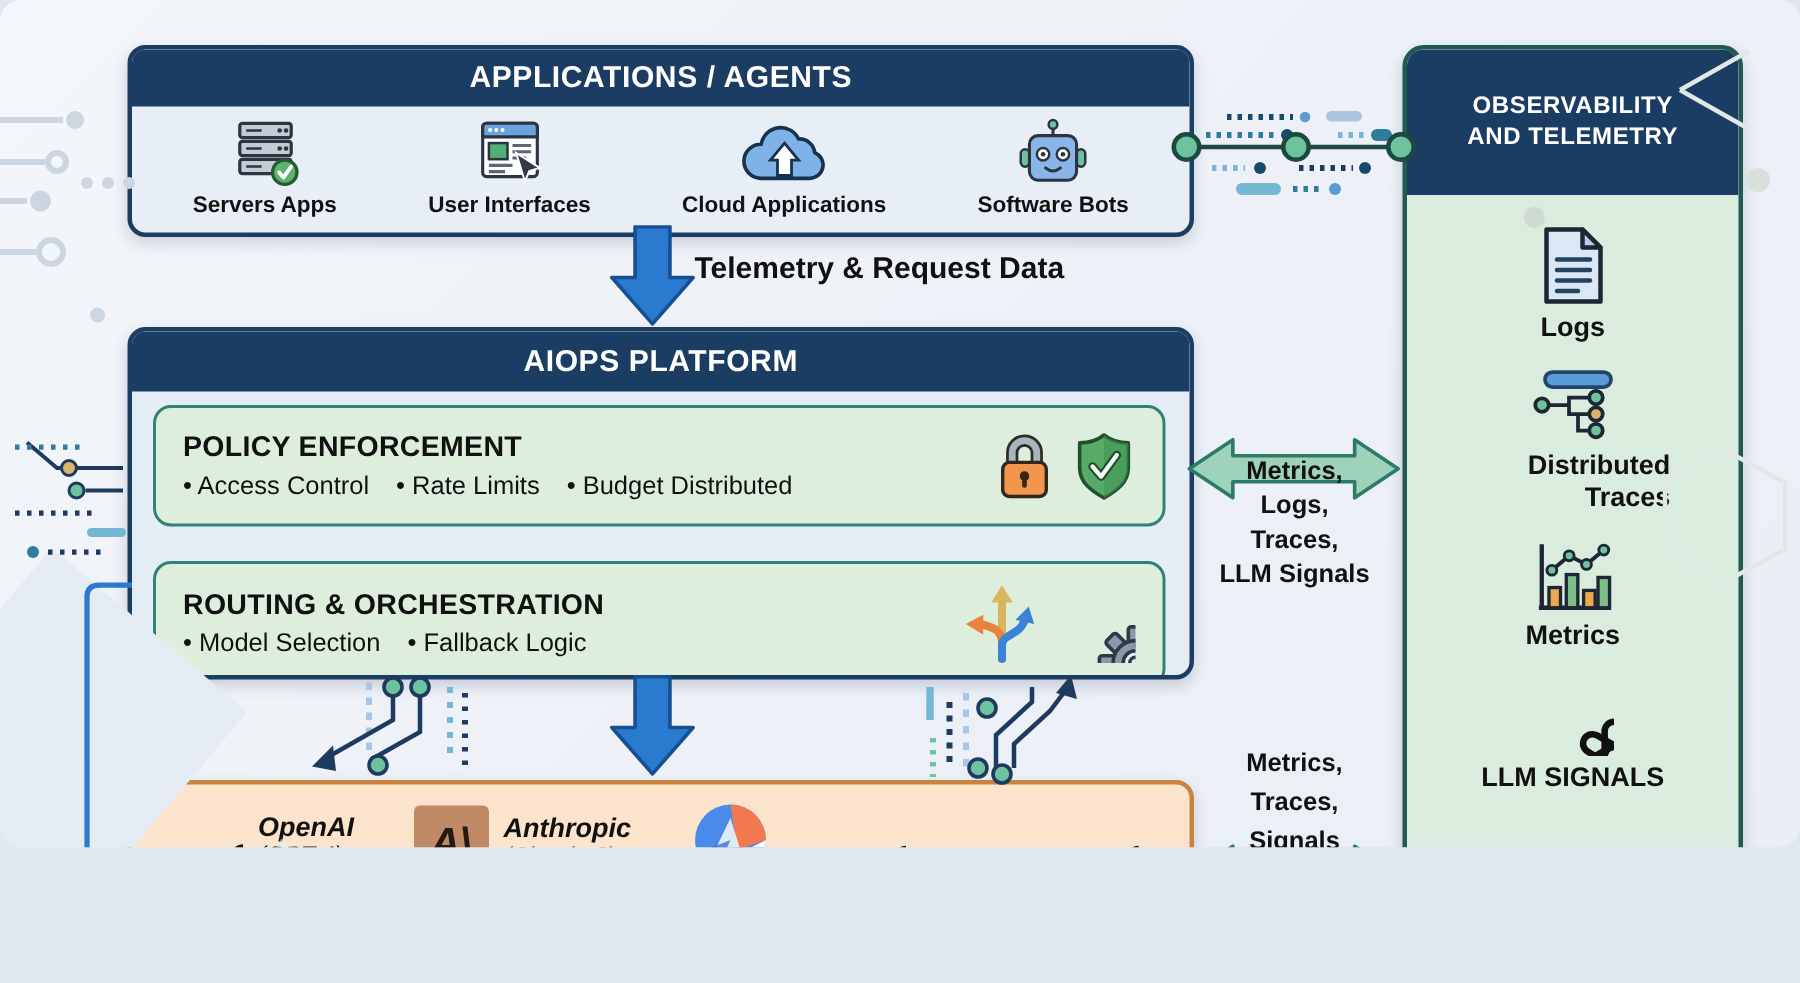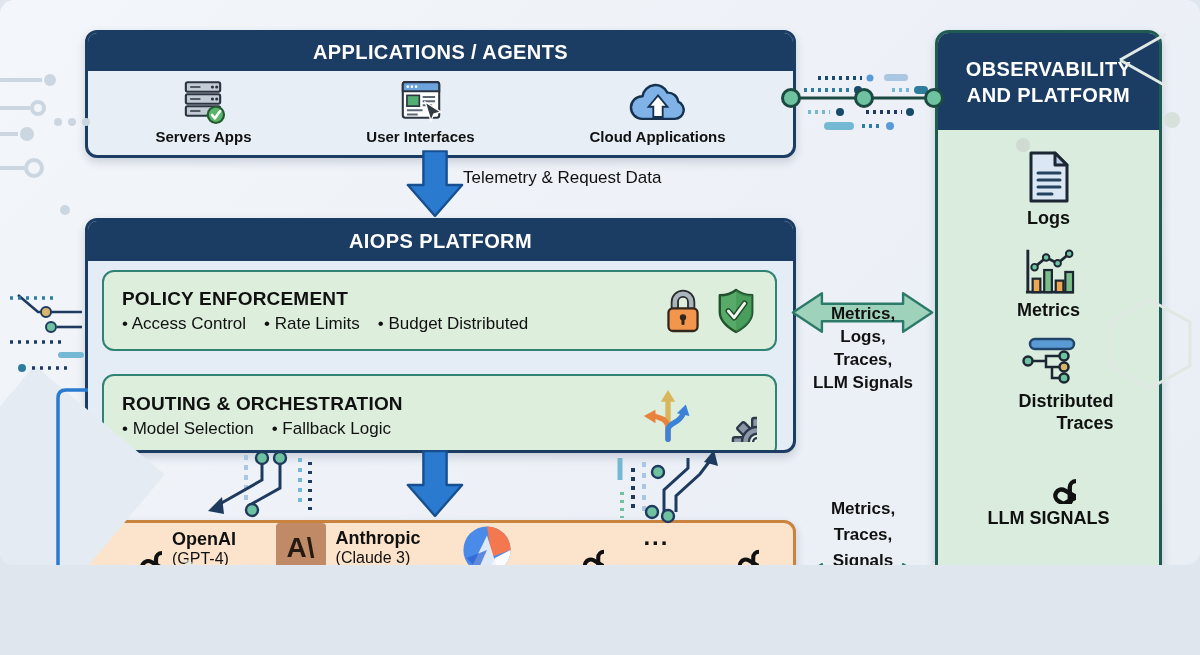--- a/index.html
+++ b/index.html
@@ -25,35 +25,35 @@
   .subbox{position:absolute;left:14px;width:671px;background:#ddeedd;border:2.5px solid #2f8274;
           border-radius:12px;display:flex;align-items:center;}
   .subtext{flex:1;padding-left:18px;}
   .subtitle{font-size:19px;font-weight:800;letter-spacing:.2px;margin-bottom:4px;}
   .bullets{display:flex;gap:18px;font-size:17px;}
   .subicons{display:flex;align-items:center;gap:12px;padding-right:18px;}
   
   #llm{left:85px;top:520px;width:705px;height:111px;border:3px solid #c9833f;background:#fbe4cb;border-radius:12px;}
   #llm .hdr{height:41px;font-size:20px;gap:6px;}
   #llm .hdr .rest{font-weight:normal;font-size:19px;}
-  #llm .body{display:flex;align-items:flex-start;height:64px;padding:0 34px 0 22px;justify-content:space-between;}
+  #llm .body{display:flex;align-items:flex-end;height:64px;padding:0 34px 0 22px;justify-content:space-between;font-style:italic;}
   .provider{display:flex;align-items:center;gap:10px;}
   .pname{font-size:18px;font-weight:bold;line-height:1.1;}
   .pmodel{font-size:16px;line-height:1.15;}
   .anthropic-badge{width:50px;height:50px;background:#c08a66;border-radius:4px;display:flex;
       align-items:center;justify-content:center;font-weight:800;font-size:28px;color:#241a12;}
   .dots{font-size:24px;font-weight:bold;letter-spacing:2px;padding-bottom:8px;}
   
   #obs{left:935px;top:30px;width:221px;height:603px;border:3px solid #1f5b50;background:#d9ecdd;border-radius:14px;}
-  #obs .hdr{height:97px;flex-direction:column;font-size:20px;line-height:1.3;}
+  #obs .hdr{height:97px;flex-direction:column;font-size:16px;line-height:1.3;}
   #obs .body{display:flex;flex-direction:column;align-items:center;padding-top:20px;gap:16px;}
   .obs-item{display:flex;flex-direction:column;align-items:center;gap:4px;}
   .obs-label{font-size:18px;font-weight:bold;text-align:right;line-height:1.2;max-width:130px;}
   
-  .flow-label{position:absolute;font-size:17px;font-weight:normal;}
+  .flow-label{position:absolute;font-size:20px;font-weight:bold;}
   .xlabel{position:absolute;width:144px;text-align:center;font-size:17px;font-weight:bold;z-index:5;}
   svg.icon{display:block;}
 </style>
 </head>
 <body>
 
 <div id="stage">
 
   <svg width="0" height="0" style="position:absolute">
     <defs>
@@ -316,20 +316,26 @@
             <use href="#i-browser"></use>
           </svg>
         <div class="app-label">User Interfaces</div>
       </div>
       <div class="app-item">
         <svg class="icon" width="60" height="46" viewBox="0 0 64 48">
             <use href="#i-cloud"></use>
           </svg>
         <div class="app-label">Cloud Applications</div>
       </div>
+      <div class="app-item">
+        <svg class="icon" width="52" height="50" viewBox="0 0 60 58">
+            <use href="#i-robot"></use>
+          </svg>
+        <div class="app-label">Software Bots</div>
+      </div>
     </div>
   </div>
 
   <svg class="abs" style="left:405px;top:150px;z-index:2" width="60" height="68" viewBox="0 0 62 70">
       <use href="#i-bigarrow"></use>
     </svg>
   <div class="flow-label" style="left:463px;top:168px">Telemetry &amp; Request Data</div>
 
   <div id="aiops" class="panel">
     <div class="hdr">AIOPS PLATFORM</div>
@@ -401,40 +407,40 @@
       <div class="dots">...</div>
       <svg class="icon" width="50" height="50" viewBox="-26 -26 52 52">
           <use href="#i-openai"></use>
         </svg>
     </div>
   </div>
 
   <div id="obs" class="panel">
     <div class="hdr">
       <div>OBSERVABILITY</div>
-      <div>AND PLATFORM</div>
+      <div>AND TELEMETRY</div>
     </div>
     <div class="body">
       <div class="obs-item">
         <svg class="icon" width="46" height="54" viewBox="0 0 44 54">
             <use href="#i-doc"></use>
           </svg>
         <div class="obs-label">Logs</div>
       </div>
       <div class="obs-item">
+        <svg class="icon" width="58" height="50" viewBox="0 0 58 50">
+            <use href="#i-traces"></use>
+          </svg>
+        <div class="obs-label">Distributed Traces</div>
+      </div>
+      <div class="obs-item">
         <svg class="icon" width="54" height="50" viewBox="0 0 56 52">
             <use href="#i-metrics"></use>
           </svg>
         <div class="obs-label">Metrics</div>
-      </div>
-      <div class="obs-item">
-        <svg class="icon" width="58" height="50" viewBox="0 0 58 50">
-            <use href="#i-traces"></use>
-          </svg>
-        <div class="obs-label">Distributed Traces</div>
       </div>
       <div class="obs-item">
         <svg class="icon" width="54" height="54" viewBox="-26 -26 52 52">
             <use href="#i-openai"></use>
           </svg>
         <div class="obs-label">LLM SIGNALS</div>
       </div>
     </div>
   </div>
 

